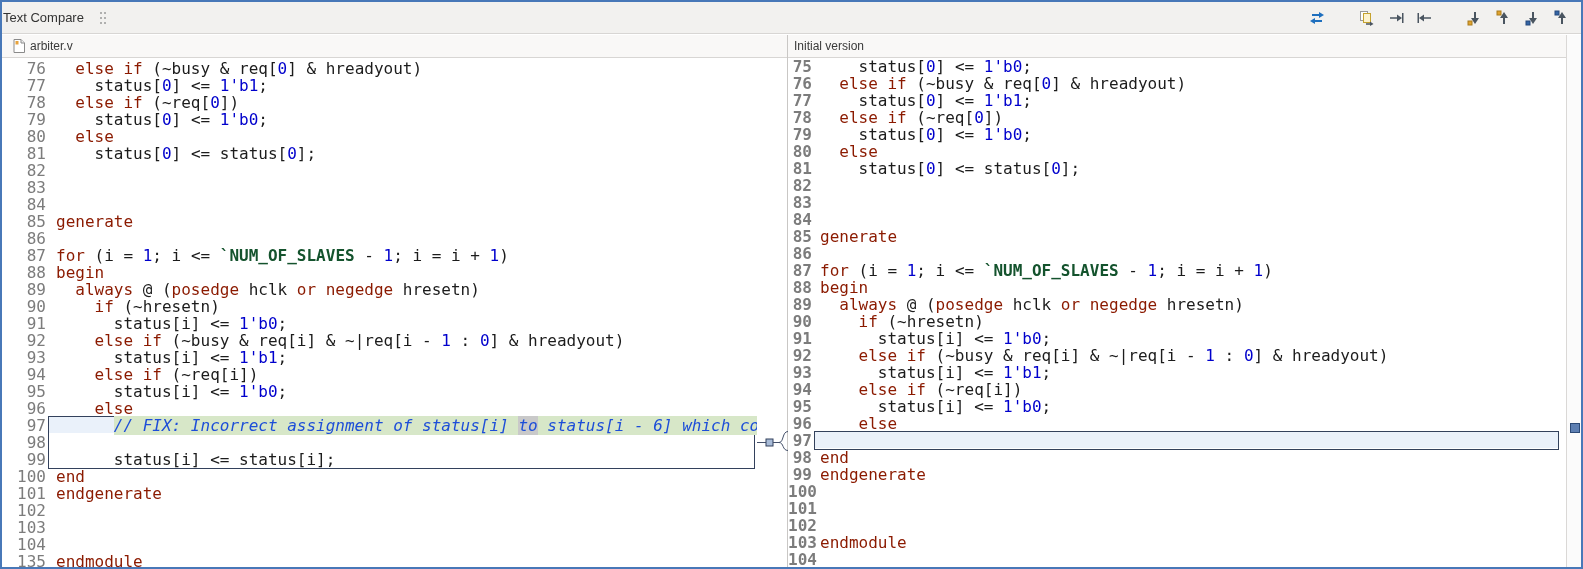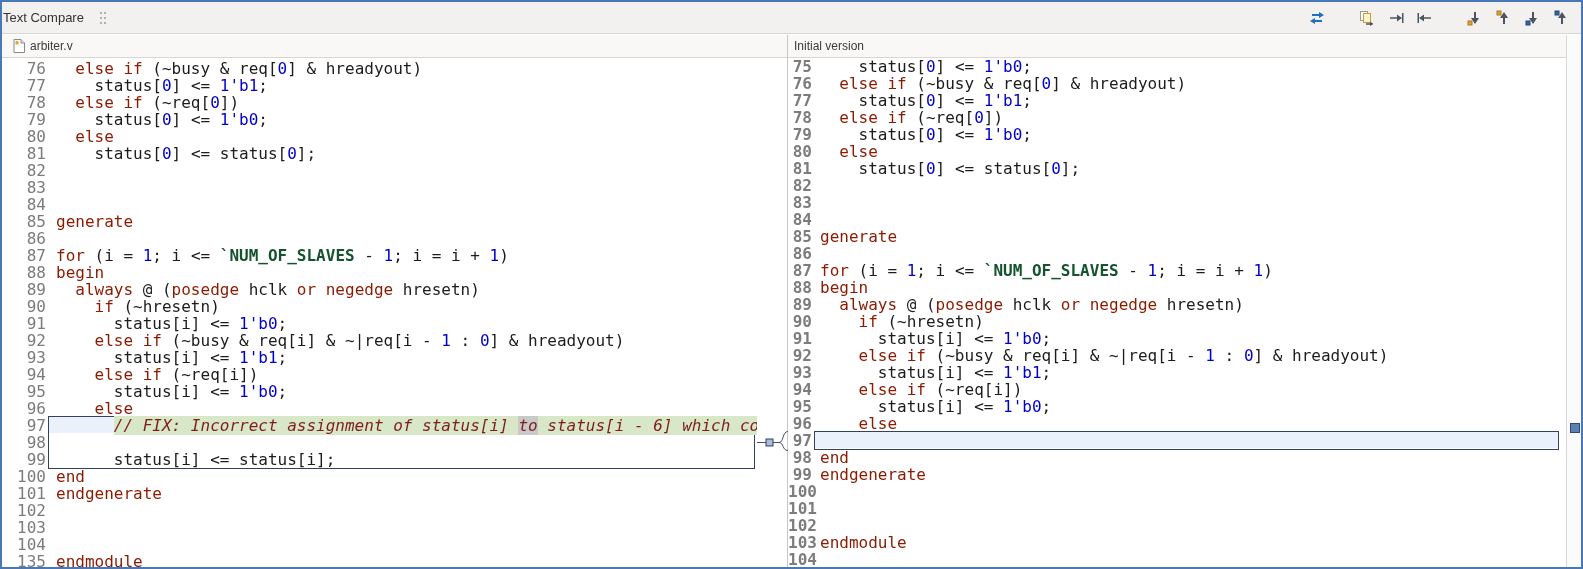--- a/index.html
+++ b/index.html
@@ -32,21 +32,21 @@
   .pane-left .code{padding-top:2px;}
   .pane-right .code{padding-top:0;}
   .code-line{height:17px;line-height:17px;font-family:"DejaVu Sans Mono",monospace;font-size:16px;white-space:pre;display:flex;}
   .lnum{display:inline-block;flex:none;color:#7c7c7c;text-align:right;}
   .pane-left .lnum{width:44px;padding-right:10px;}
   .pane-right .lnum{width:24px;padding-right:8px;font-weight:bold;}
   .ltext{flex:none;}
   .tok-k{color:#8b1a00;font-weight:normal;}
   .tok-n{color:#0000cc;}
   .tok-m{color:#14532d;font-weight:bold;}
-  .tok-c{color:#7f1d1d;font-style:italic;margin-top:36px;}
+  .tok-c{color:#1d4ed8;font-style:italic;margin-top:36px;}
   .tok-p{color:#1c1c1c;}
   .hg{background:#d7e7c8;}
   .hx{background:#c9c9c9;}
 
   
   .diff-box{position:absolute;z-index:0;border:1px solid #33415c;box-sizing:border-box;pointer-events:none;}
   .pane-left .diff-box{left:46px;width:707px;}
   .pane-right .diff-box{left:26px;width:745px;}
   .box-tint{position:absolute;left:0;top:0;right:0;height:16px;background:#eaf1fa;}
 

